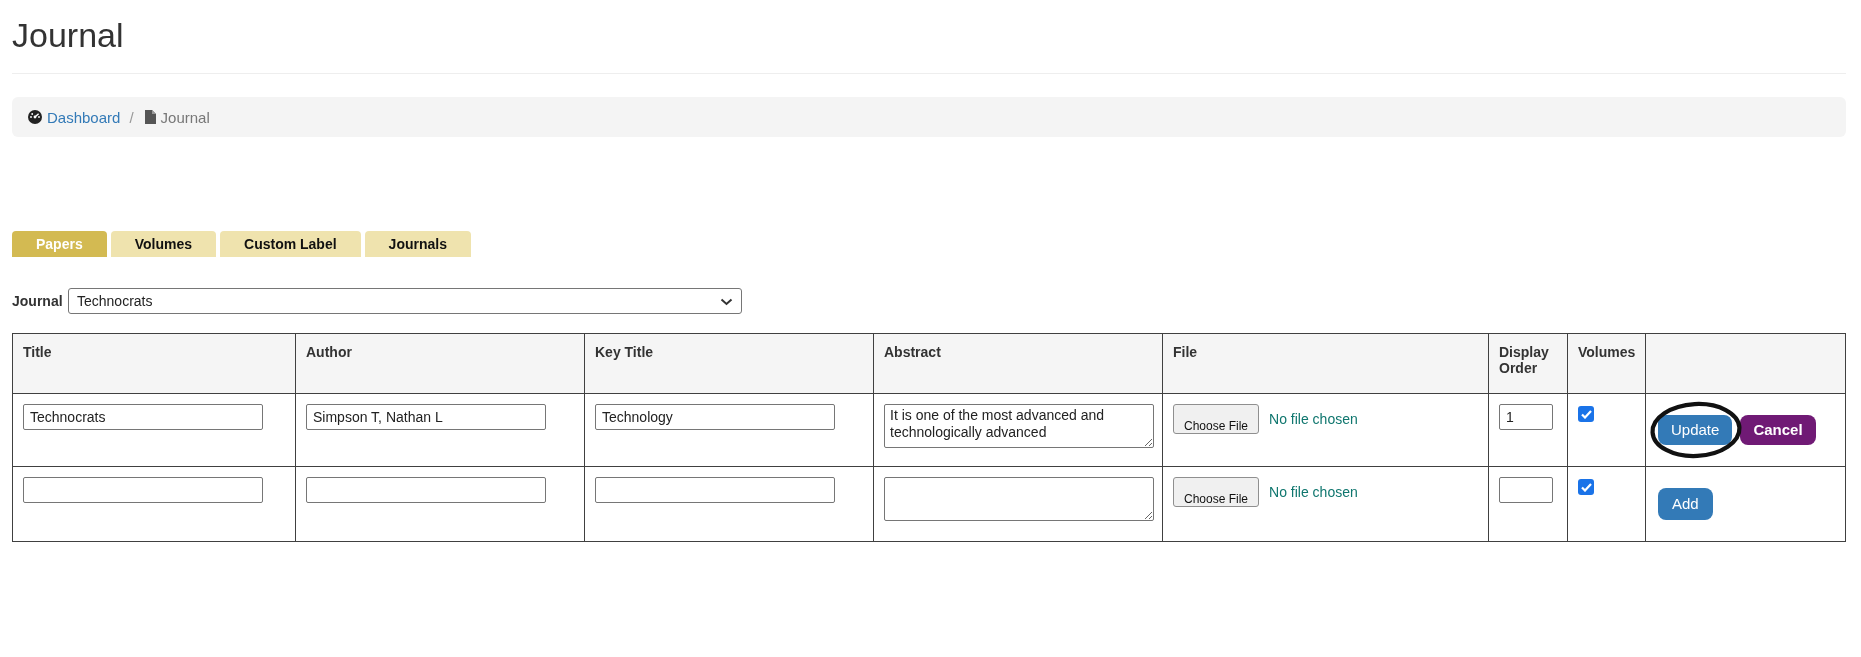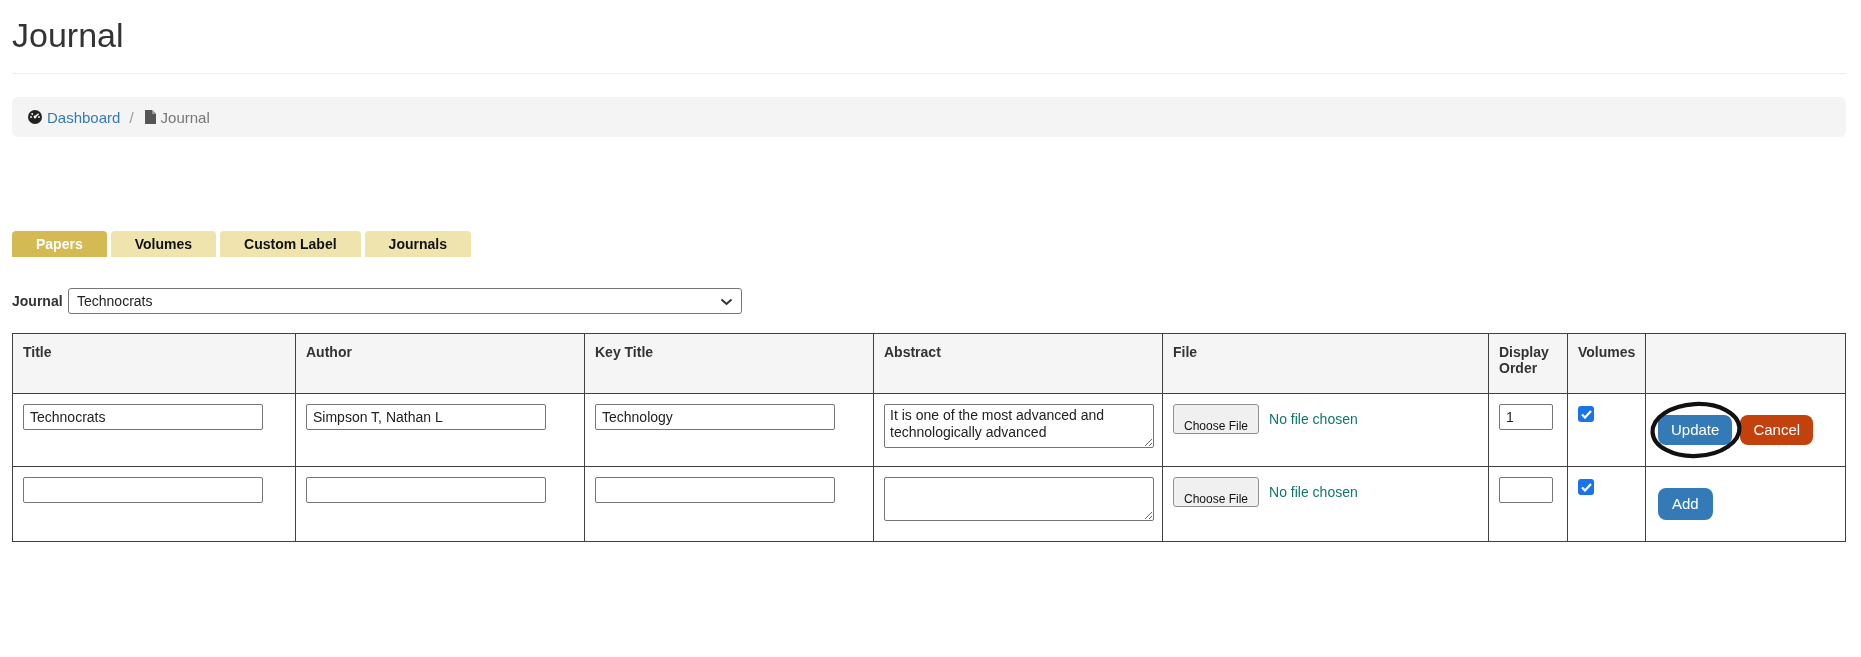--- a/index.html
+++ b/index.html
@@ -73,21 +73,21 @@
     display:flex; align-items:center; justify-content:center; margin-top:4px; cursor:pointer;
   }
 
   td.actions-cell { vertical-align:middle; }
   .actions-wrap { display:flex; align-items:center; gap:8px; padding-left:2px; }
   .btn {
     border:none; border-radius:8px; color:#fff; font-size:15px;
     font-family:"Liberation Sans", sans-serif; cursor:pointer; padding:6px 13px; line-height:18px;
   }
   .btn-primary { background:#337ab7; }
-  .btn-warning { background:#c2410c; }
+  .btn-warning { background:#701a75;font-weight:bold; }
   .btn-add { padding:7px 14px; }
 
   .annotated { position:relative; display:inline-block; }
   .annotation-svg { position:absolute; left:-9px; top:-13px; overflow:visible; pointer-events:none; }
 </style>
 </head>
 <body>
 
 <div class="container">
 

